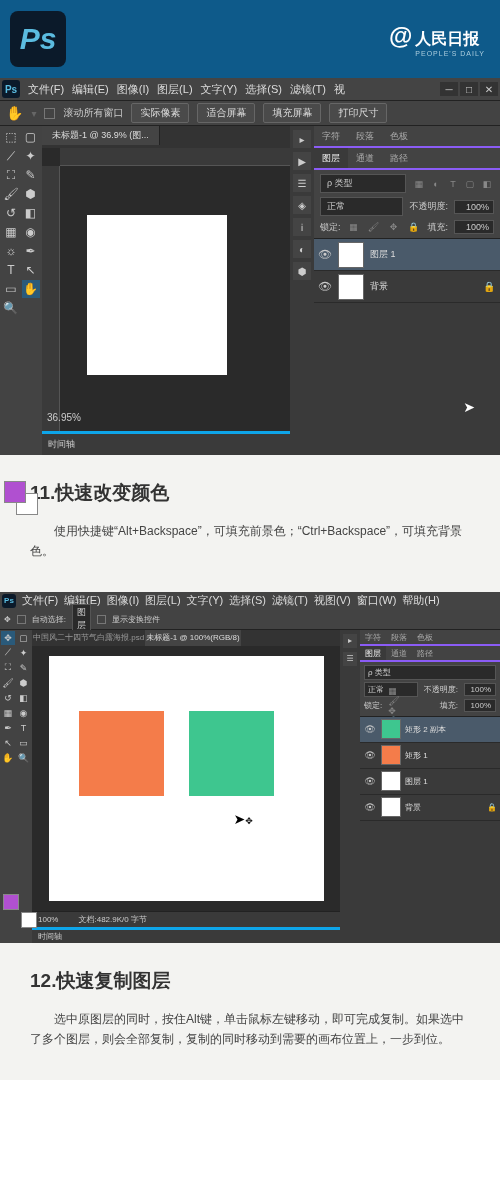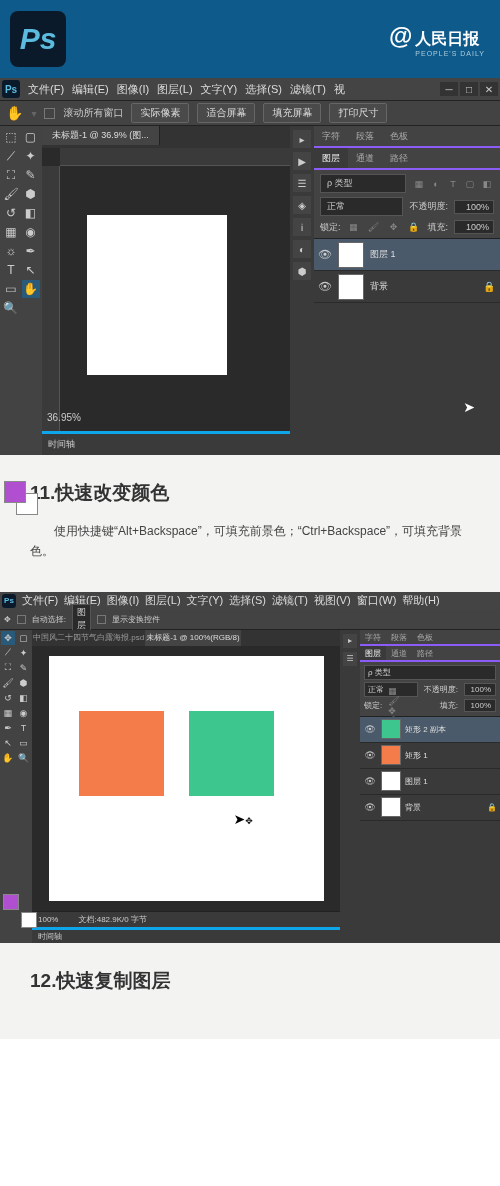--- a/index.html
+++ b/index.html
@@ -350,13 +350,14 @@
           <span class="layer-name" style="font-size:8px">背景</span>
           <span class="lock-icon" style="font-size:8px">🔒</span>
         </div>
       </div>
     </div>
   </div>
 </div>
 
 <div class="text-section">
   <h2 class="tip-title">12.快速复制图层</h2>
+  <p class="tip-body">选中原图层的同时，按住Alt键，单击鼠标左键移动，即可完成复制。如果选中了多个图层，则会全部复制，复制的同时移动到需要的画布位置上，一步到位。</p>
 </div>
 
 </body></html>

